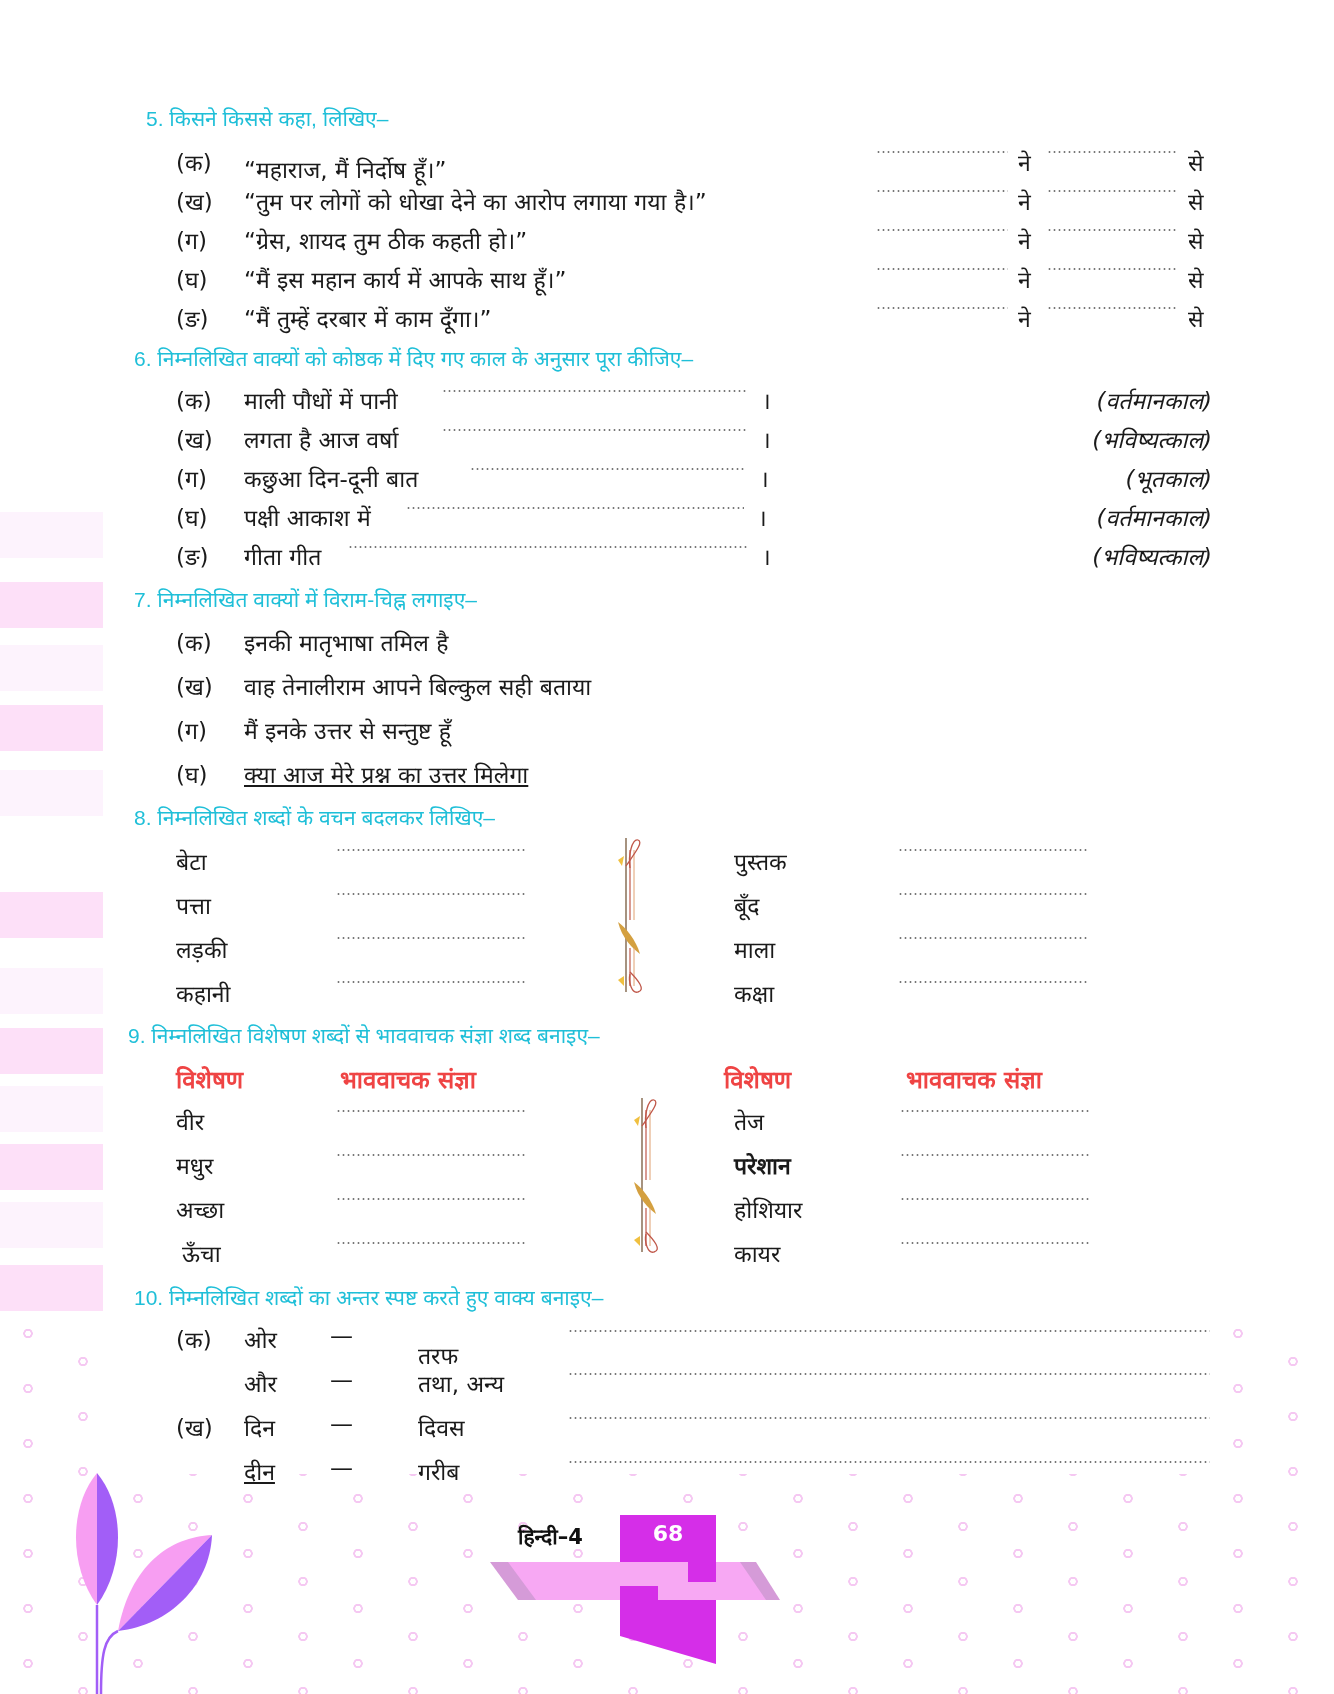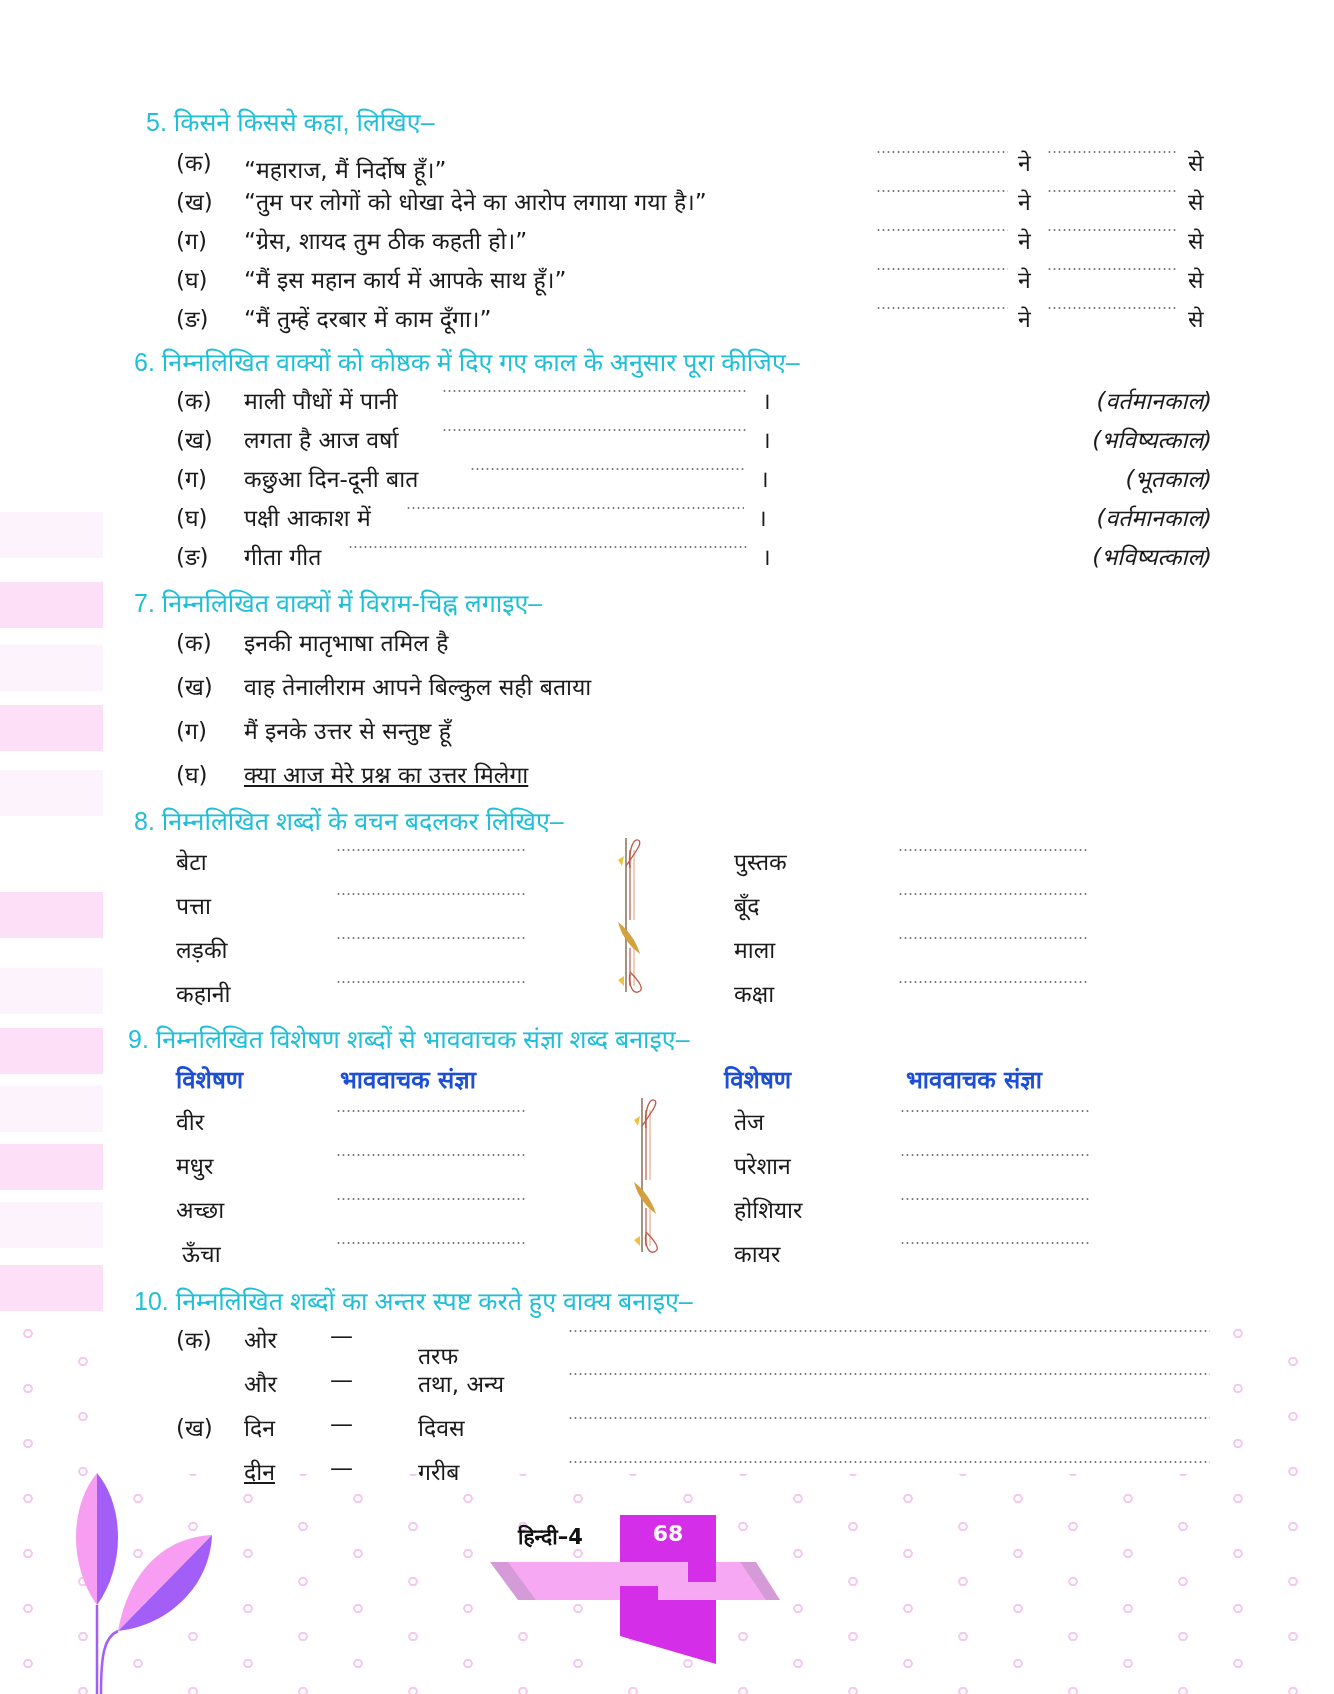--- a/index.html
+++ b/index.html
@@ -18,33 +18,33 @@
       radial-gradient(circle, transparent 2.5px, #f2b6ee 3px, #f2b6ee 4.5px, transparent 5px),
       radial-gradient(circle, transparent 2.5px, #f2b6ee 3px, #f2b6ee 4.5px, transparent 5px);
     background-size:110px 55px, 110px 55px;
     background-position:28px 10px, 83px 37px;
     opacity:.75;
   }
   .dots-mask {
     position:absolute; left:100px; top:1324px; width:1120px; height:150px; background:#fff;
   }
   .q-title {
-    position:absolute; color:#1fbfd8; font-size:25px; white-space:nowrap;
+    position:absolute; color:#1fbfd8; font-size:21px; white-space:nowrap;
     font-family:"Liberation Sans", sans-serif;
   }
   .row { position:absolute; font-size:23px; white-space:nowrap; }
   .lbl { position:absolute; font-size:23px; white-space:nowrap; }
   .dotline {
     position:absolute; height:2px;
     background-image:radial-gradient(circle, #777 0.9px, transparent 1.2px);
     background-size:5px 2px; background-repeat:repeat-x;
   }
   .tense { position:absolute; font-size:23px; font-style:italic; white-space:nowrap; text-align:right; right:122px; }
   .danda { position:absolute; font-size:23px; }
-  .pink-head { position:absolute; color:#1d4ed8; font-size:24px; font-weight:bold; white-space:nowrap; }
+  .pink-head { position:absolute; color:#ef4444; font-size:24px; font-weight:bold; white-space:nowrap; }
   .divider-orn { position:absolute; width:40px; }
   .footer-text { position:absolute; font-size:21px; font-weight:bold; color:#111; }
   .page-box {
     position:absolute; left:620px; top:1515px; width:96px; height:40px;
     background:#d52ee8; color:#fff; font-size:22px; font-weight:bold;
     text-align:center; line-height:38px; font-family:"DejaVu Sans", sans-serif;
   }
 </style>
 </head>
 <body>
@@ -196,21 +196,21 @@
   <div class="dotline" style="left:336px; top:1110px; width:190px;"></div>
   <span class="lbl" style="left:176px; top:1149px;">मधुर</span>
   <div class="dotline" style="left:336px; top:1154px; width:190px;"></div>
   <span class="lbl" style="left:176px; top:1193px;">अच्छा</span>
   <div class="dotline" style="left:336px; top:1198px; width:190px;"></div>
   <span class="lbl" style="left:182px; top:1237px;">ऊँचा</span>
   <div class="dotline" style="left:336px; top:1242px; width:190px;"></div>
 
   <span class="lbl" style="left:734px; top:1105px;">तेज</span>
   <div class="dotline" style="left:900px; top:1110px; width:190px;"></div>
-  <span class="lbl" style="left:734px; top:1149px;">परेशान</span>
+  <span class="lbl" style="left:734px; top:1149px;font-weight:bold;">परेशान</span>
   <div class="dotline" style="left:900px; top:1154px; width:190px;"></div>
   <span class="lbl" style="left:734px; top:1193px;">होशियार</span>
   <div class="dotline" style="left:900px; top:1198px; width:190px;"></div>
   <span class="lbl" style="left:734px; top:1237px;">कायर</span>
   <div class="dotline" style="left:900px; top:1242px; width:190px;"></div>
 
   <svg class="divider-orn" style="left:628px; top:1096px; height:160px;" viewBox="0 0 40 160">
     <line x1="14" y1="2" x2="14" y2="156" stroke="#6b4a2a" stroke-width="1.2"></line>
     <line x1="18" y1="14" x2="18" y2="84" stroke="#c0584a" stroke-width="1.2"></line>
     <line x1="22" y1="14" x2="22" y2="84" stroke="#e0a070" stroke-width="1"></line>

